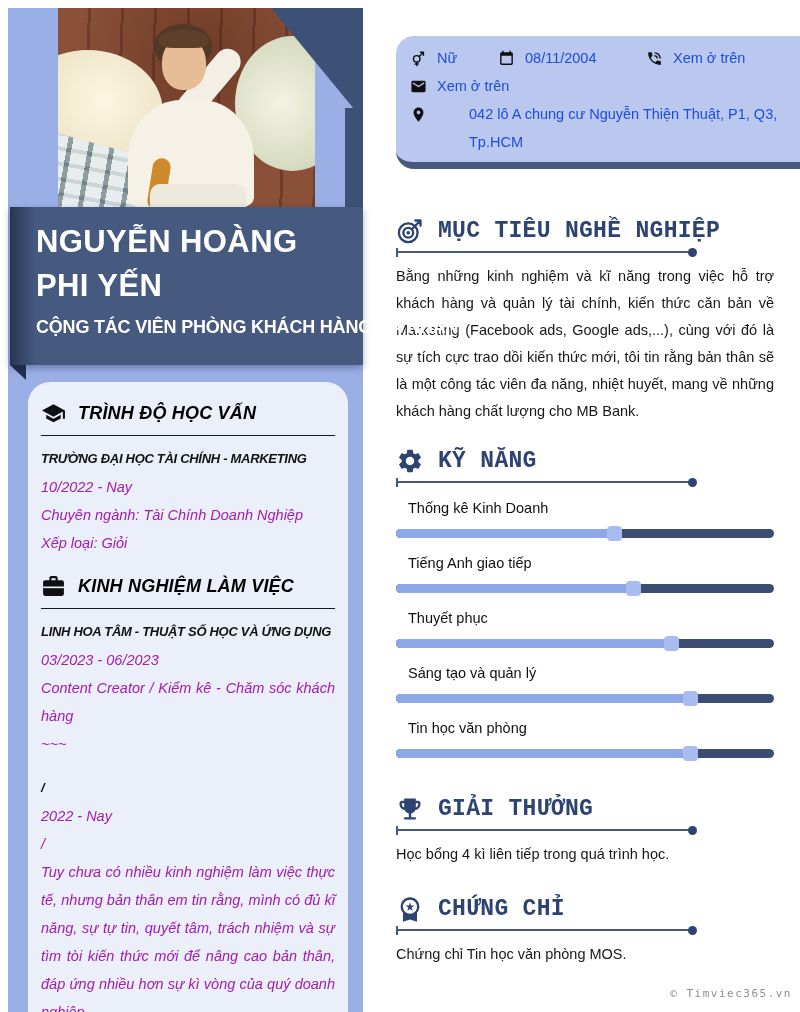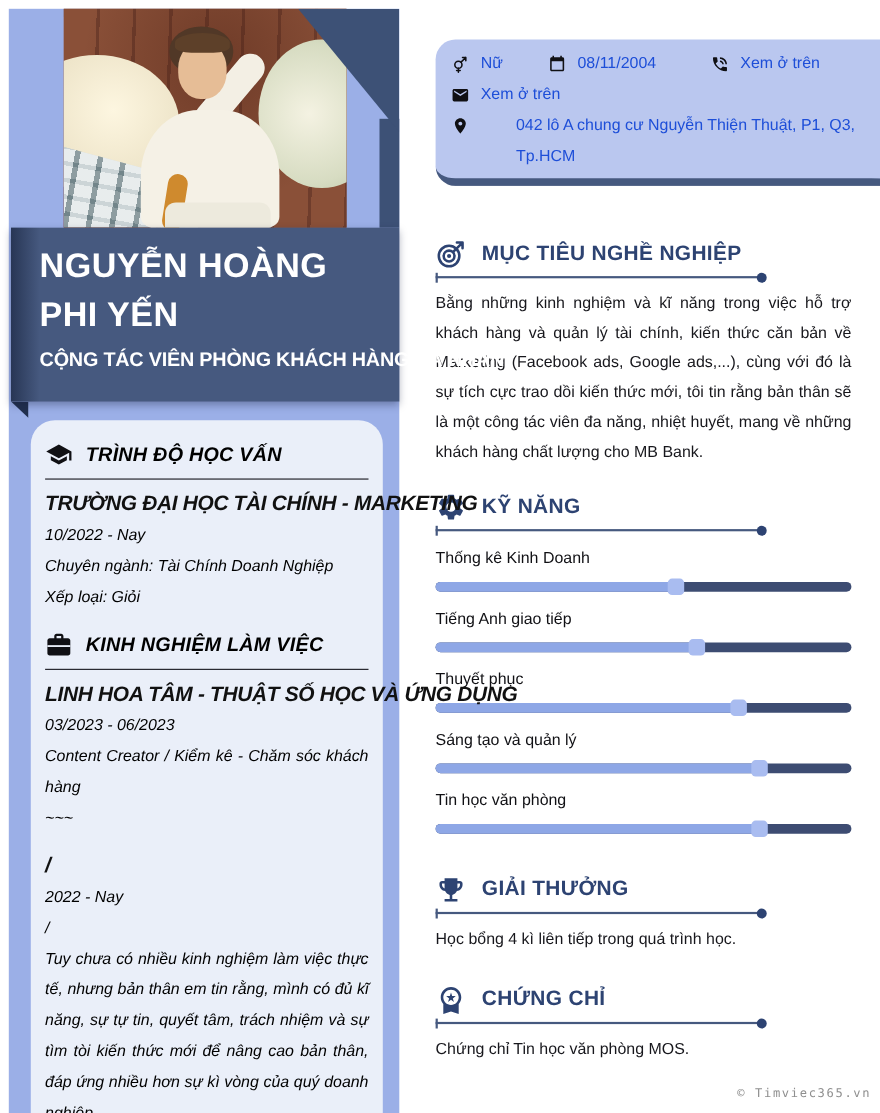--- a/index.html
+++ b/index.html
@@ -46,44 +46,44 @@
   .banner-wedge{position:absolute;left:2px;top:357px;width:16px;height:15px;background:var(--fold);
     clip-path:polygon(0 0,100% 0,100% 100%);z-index:4;}
   .name{padding:13px 8px 0 26px;font-size:31px;line-height:44px;font-weight:bold;color:#fff;letter-spacing:.4px;}
   .role{padding:9px 0 0 26px;font-size:18px;font-weight:bold;color:#fff;white-space:nowrap;letter-spacing:-.2px;}
   .inner-box{position:absolute;left:20px;top:374px;width:320px;height:795px;background:var(--box);
     border-radius:22px 22px 0 0;padding:12px 13px 0 13px;z-index:2;font-style:italic;}
   .l-header{display:flex;align-items:center;gap:12px;margin-top:4px;height:30px;}
   .l-header svg{width:25px;height:25px;flex:0 0 auto;}
   .l-title{font-size:18px;font-weight:bold;color:#000;letter-spacing:.2px;white-space:nowrap;}
   .l-rule{height:0;border-bottom:1.6px solid #15151c;margin:7px 0 9px 0;}
-  .line{font-size:14.5px;line-height:28px;color:#000000;}
-  .entry-title{font-size:19px;letter-spacing:-.3px;font-weight:bold;white-space:nowrap;line-height:28px;}
+  .line{font-size:14.5px;line-height:28px;color:#a21caf;}
+  .entry-title{font-size:13px;letter-spacing:-.3px;font-weight:bold;white-space:nowrap;line-height:28px;}
   .just{text-align:justify;}
   .gap{height:16px;}
   .sect2{margin-top:14px;}
   
   .contact-card{position:absolute;left:396px;top:36px;width:404px;background:var(--card);
     border-radius:18px 0 0 18px;border-bottom:7px solid var(--cardBorder);padding:8px 6px 6px 14px;z-index:6;}
   .c-row{display:flex;align-items:center;line-height:28px;font-size:14.5px;color:#1d4ed8;}
   .c-row.top{align-items:flex-start;}
   .c-item{display:flex;align-items:center;}
   .c-item.w1{width:88px;} .c-item.w2{width:148px;}
   .cicon{width:17px;height:17px;margin-right:10px;flex:0 0 auto;}
   .c-row.top .cicon{margin-top:6px;}
   .r-section{position:absolute;left:396px;width:378px;}
   .r-header{display:flex;align-items:center;gap:14px;height:30px;}
   .r-header svg{width:28px;height:28px;flex:0 0 auto;}
-  .r-title{font-size:19px;font-weight:bold;color:var(--heading);letter-spacing:.3px;white-space:nowrap;}
+  .r-title{font-size:23px;font-weight:bold;color:var(--heading);letter-spacing:.3px;white-space:nowrap;font-family:Liberation Mono, monospace;}
   .rule{position:relative;margin-top:5px;width:298px;height:2px;background:var(--rule);}
   .rule::before{content:'';position:absolute;left:0;top:-3px;width:2px;height:9px;background:var(--rule);}
   .rule::after{content:'';position:absolute;right:-3px;top:-3px;width:9px;height:9px;border-radius:50%;background:var(--heading);}
   .r-text{margin-top:10px;font-size:14.5px;line-height:27px;color:#17171c;}
   .skill{margin-top:15px;}
-  .skill-label{font-size:14.5px;color:#101014;line-height:20px;}
+  .skill-label{font-size:14.5px;color:#101014;line-height:20px;margin-left:12px;}
   .skill-bar{position:relative;margin-top:11px;height:9px;border-radius:5px;background:var(--track);}
   .skill-fill{height:9px;border-radius:5px;background:var(--fill);}
   .skill-thumb{position:absolute;top:-3px;width:15px;height:15px;border-radius:4px;background:var(--thumb);}
   .footer{position:absolute;right:8px;bottom:12px;font-family:"DejaVu Sans Mono",monospace;
     font-size:11px;letter-spacing:1.5px;color:var(--footer);}
   .navy{fill:var(--heading);} .navyst{stroke:var(--heading);fill:none;stroke-width:2;stroke-linecap:round;}
   .blk{fill:#101014;} .blkst{stroke:#101014;fill:none;stroke-width:2;stroke-linecap:round;}
 </style>
 </head>
 <body>

